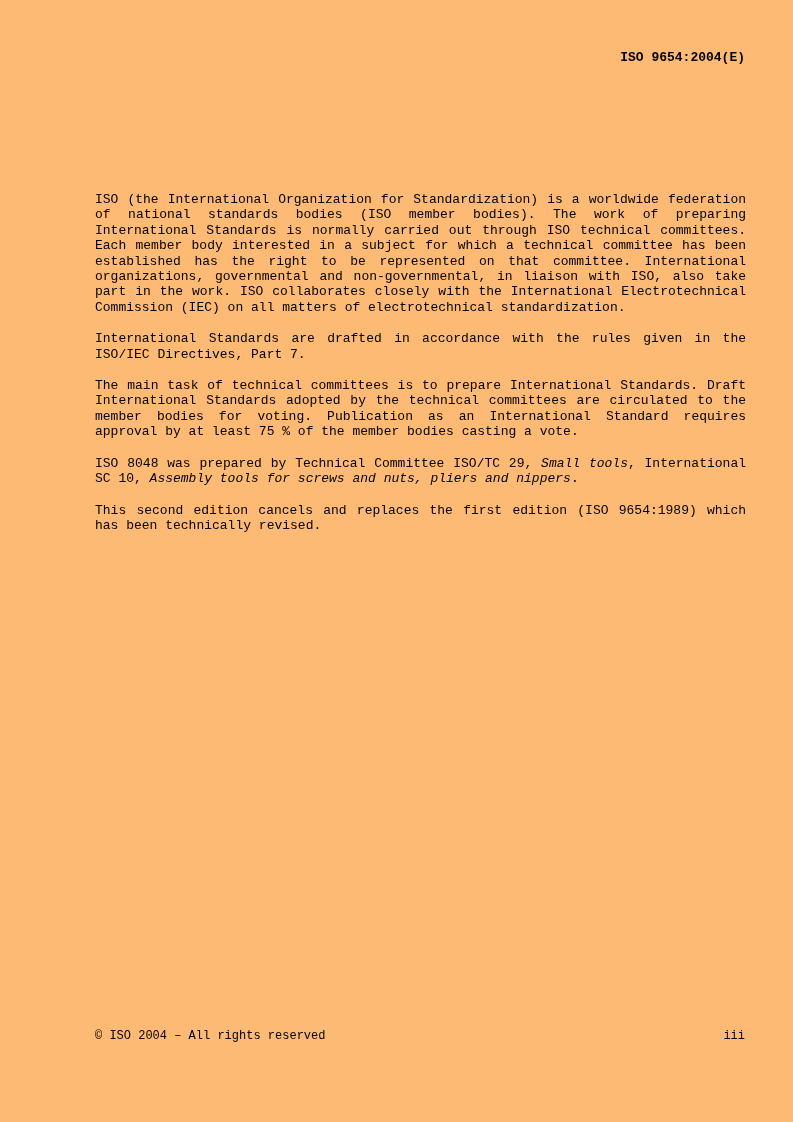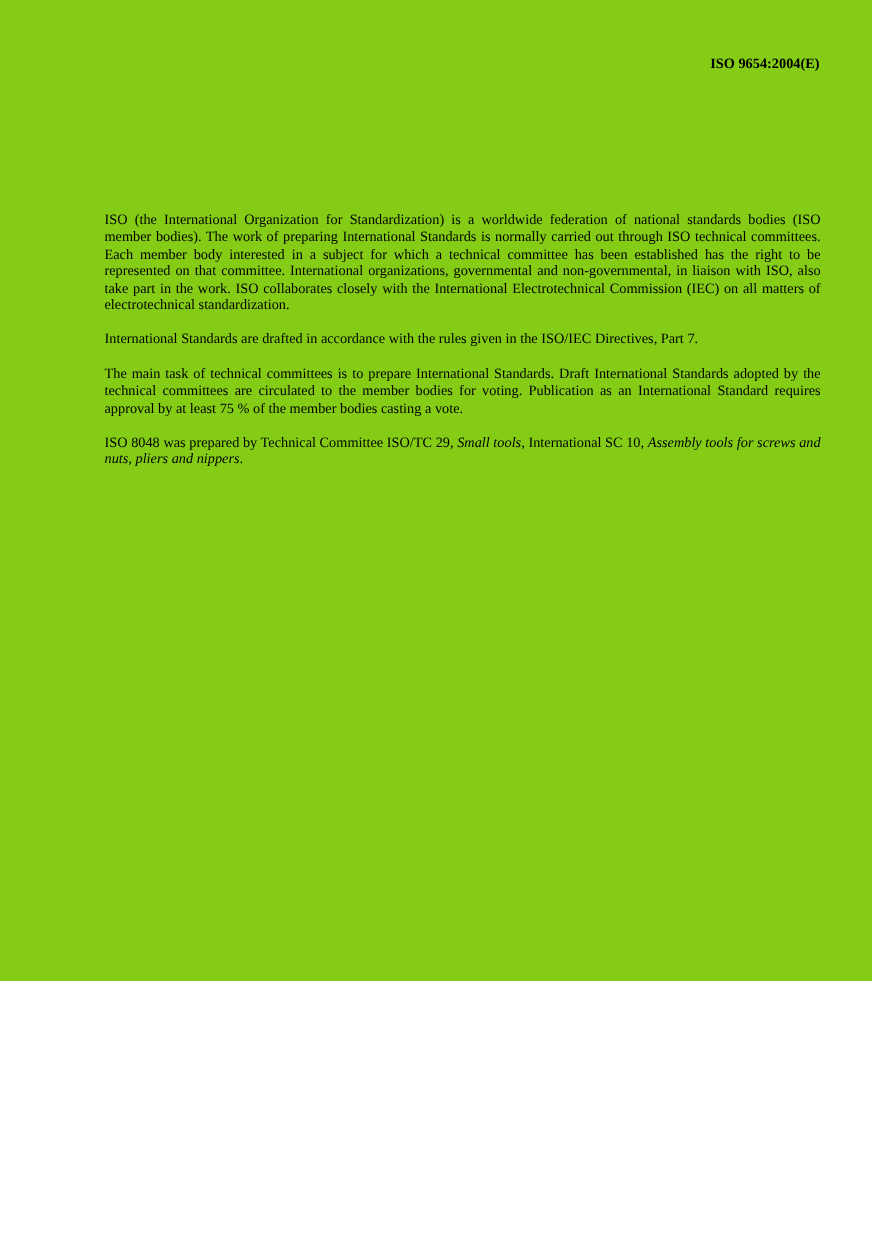--- a/index.html
+++ b/index.html
@@ -4,23 +4,23 @@
 <style>
   * { box-sizing: border-box; }
   html, body {
     margin: 0;
     padding: 0;
     background: #ffffff;
   }
   .page {
     position: relative;
     width: 793px;
-    height: 892px;
-    background: #84cc16;
-    font-family: Liberation Serif, serif;
+    height: 1122px;
+    background: #fdba74;
+    font-family: Liberation Mono, monospace;
     color: #000000;
     overflow: hidden;
   }
   .header {
     position: absolute;
     top: 50px;
     left: 95px;
     right: 48px;
     text-align: right;
     font-size: 13px;
@@ -72,20 +72,21 @@
 
     <p>ISO (the International Organization for Standardization) is a worldwide federation of national standards bodies (ISO member bodies). The work of preparing International Standards is normally carried out through ISO technical committees. Each member body interested in a subject for which a technical committee has been established has the right to be represented on that committee. International organizations, governmental and non-governmental, in liaison with ISO, also take part in the work. ISO collaborates closely with the International Electrotechnical Commission (IEC) on all matters of electrotechnical standardization.</p>
 
     <p>International Standards are drafted in accordance with the rules given in the ISO/IEC Directives, Part 7.</p>
 
     <p>The main task of technical committees is to prepare International Standards. Draft International Standards adopted by the technical committees are circulated to the member bodies for voting. Publication as an International Standard requires approval by at least 75 % of the member bodies casting a vote.</p>
 
 
     <p><span>ISO 8048 was prepared by Technical Committee ISO/TC 29, </span><span class="italic">Small tools</span><span>, International SC 10, </span><span class="italic">Assembly tools for screws and nuts, pliers and nippers</span><span>.</span></p>
 
+    <p>This second edition cancels and replaces the first edition (ISO 9654:1989) which has been technically revised.</p>
   </div>
 
   <div class="footer">
     <span>© ISO 2004 – All rights reserved</span>
     <span>iii</span>
   </div>
 
 </div>
 
 </body></html>

